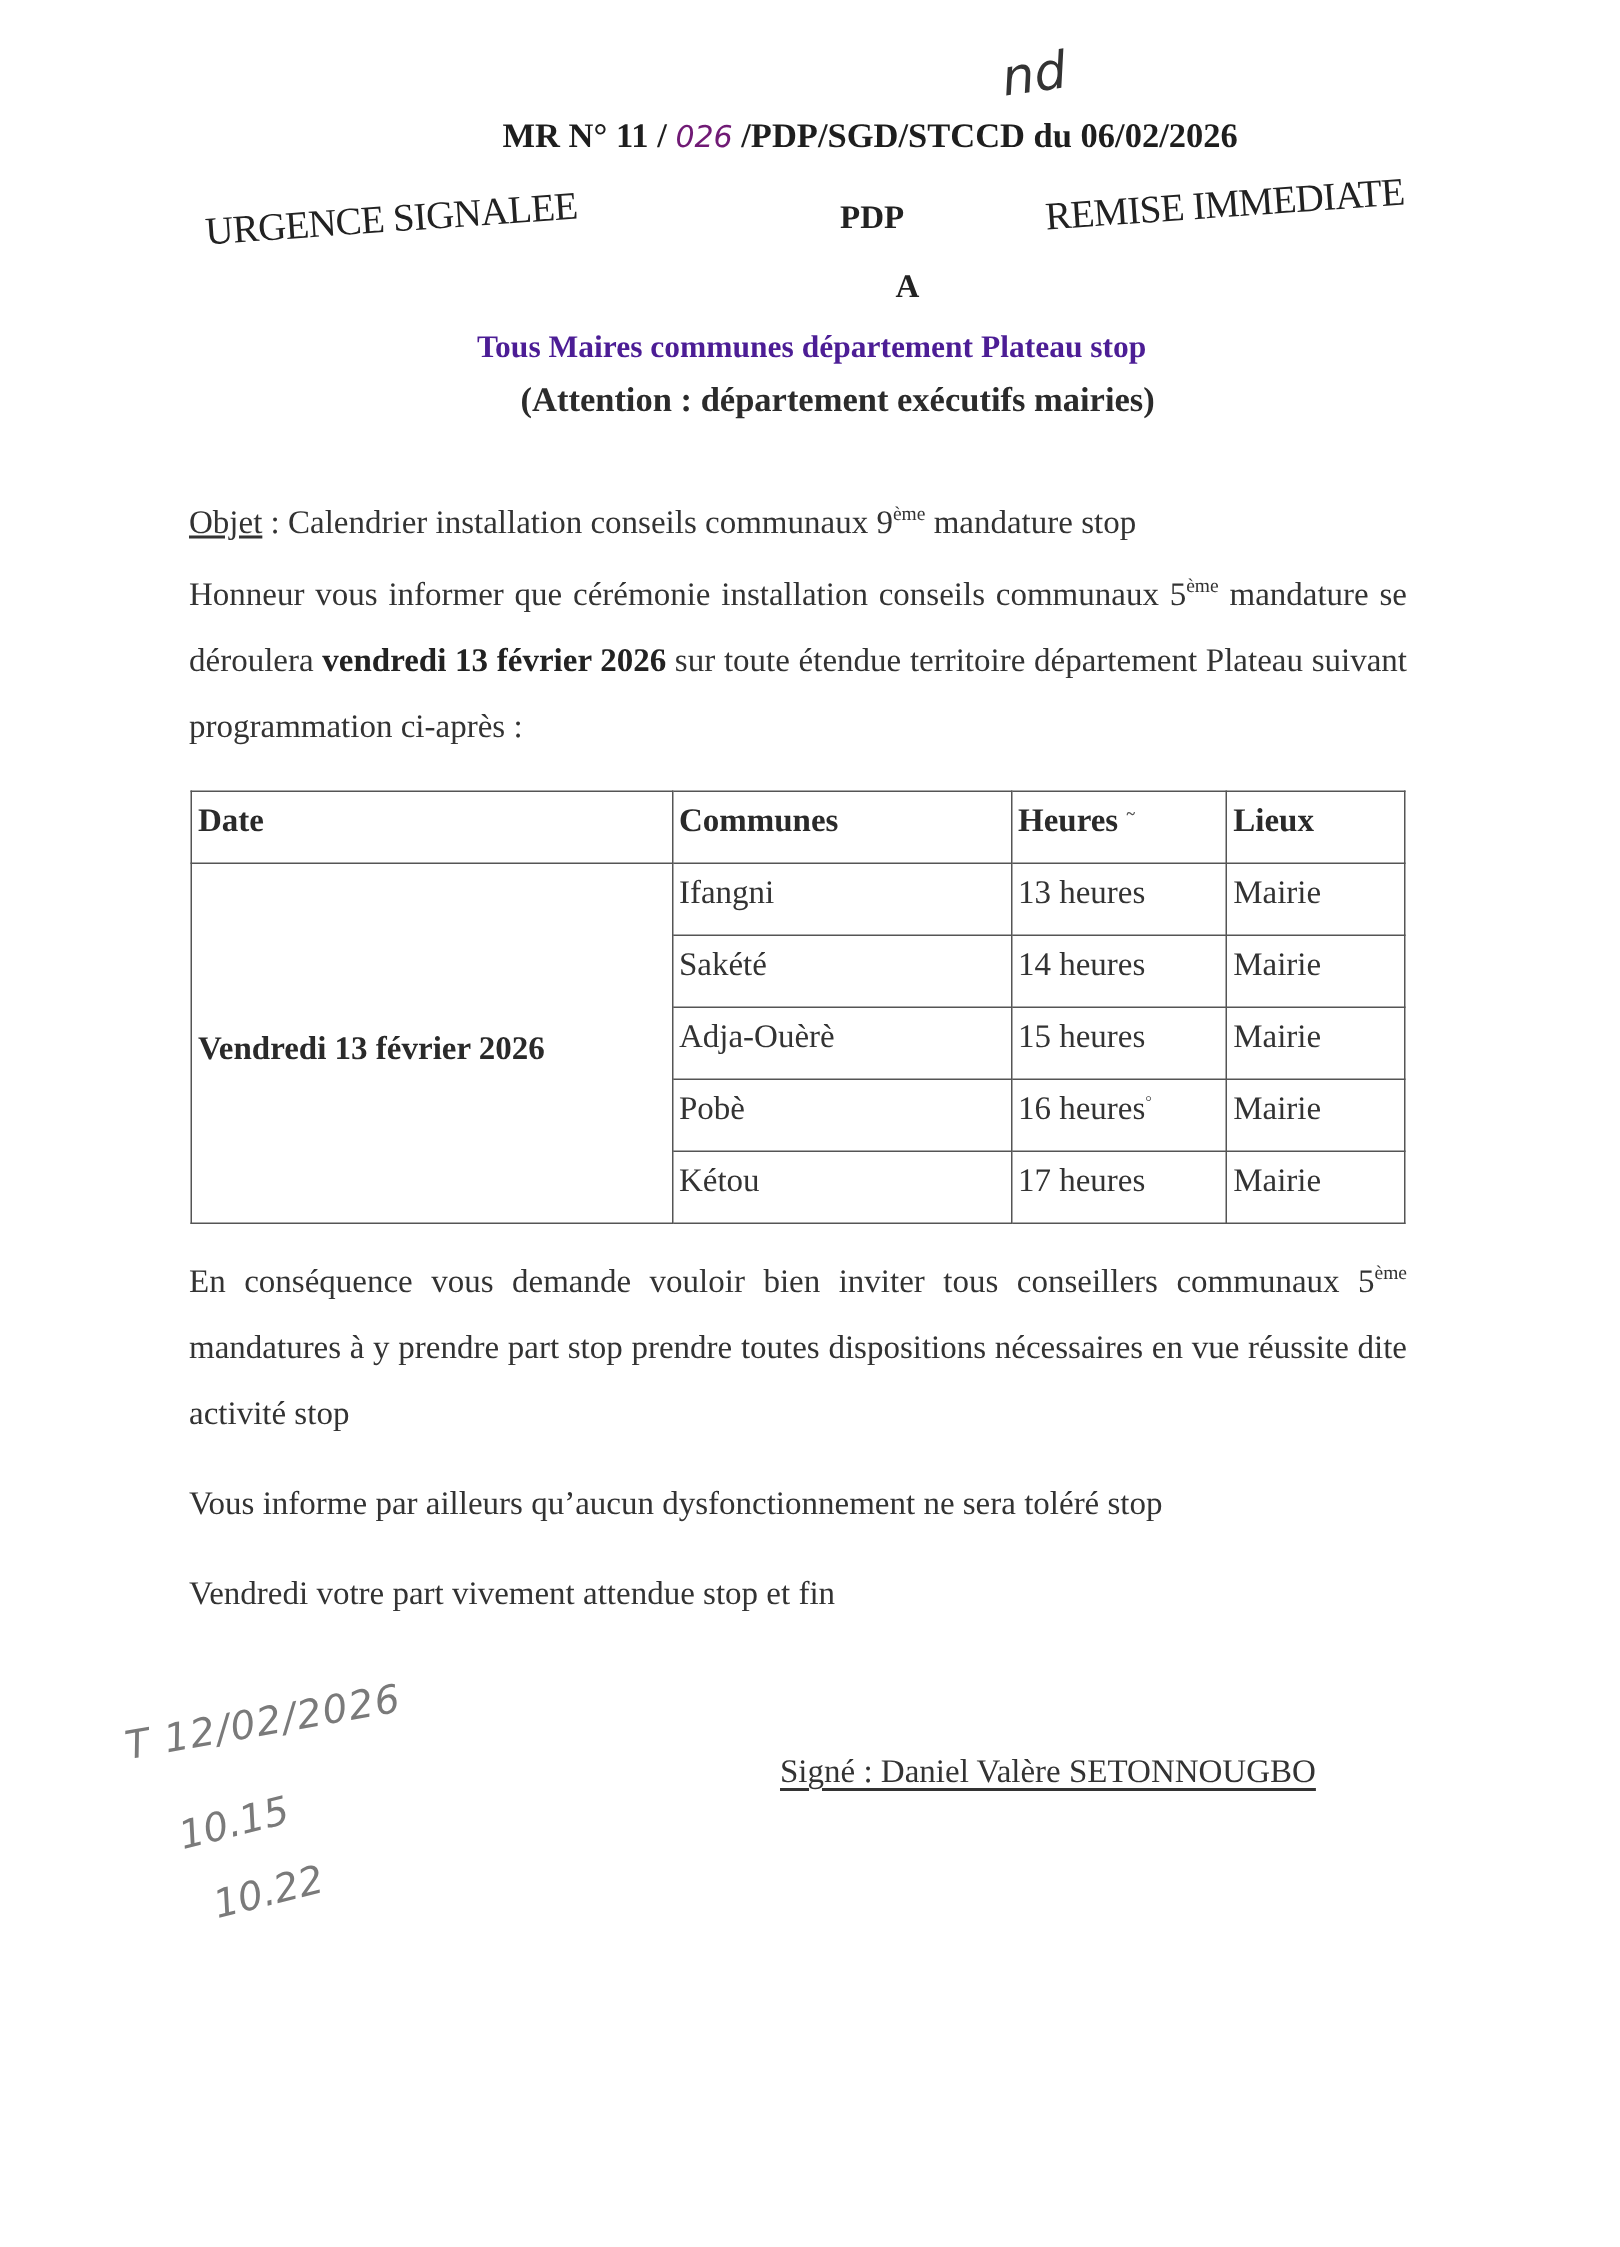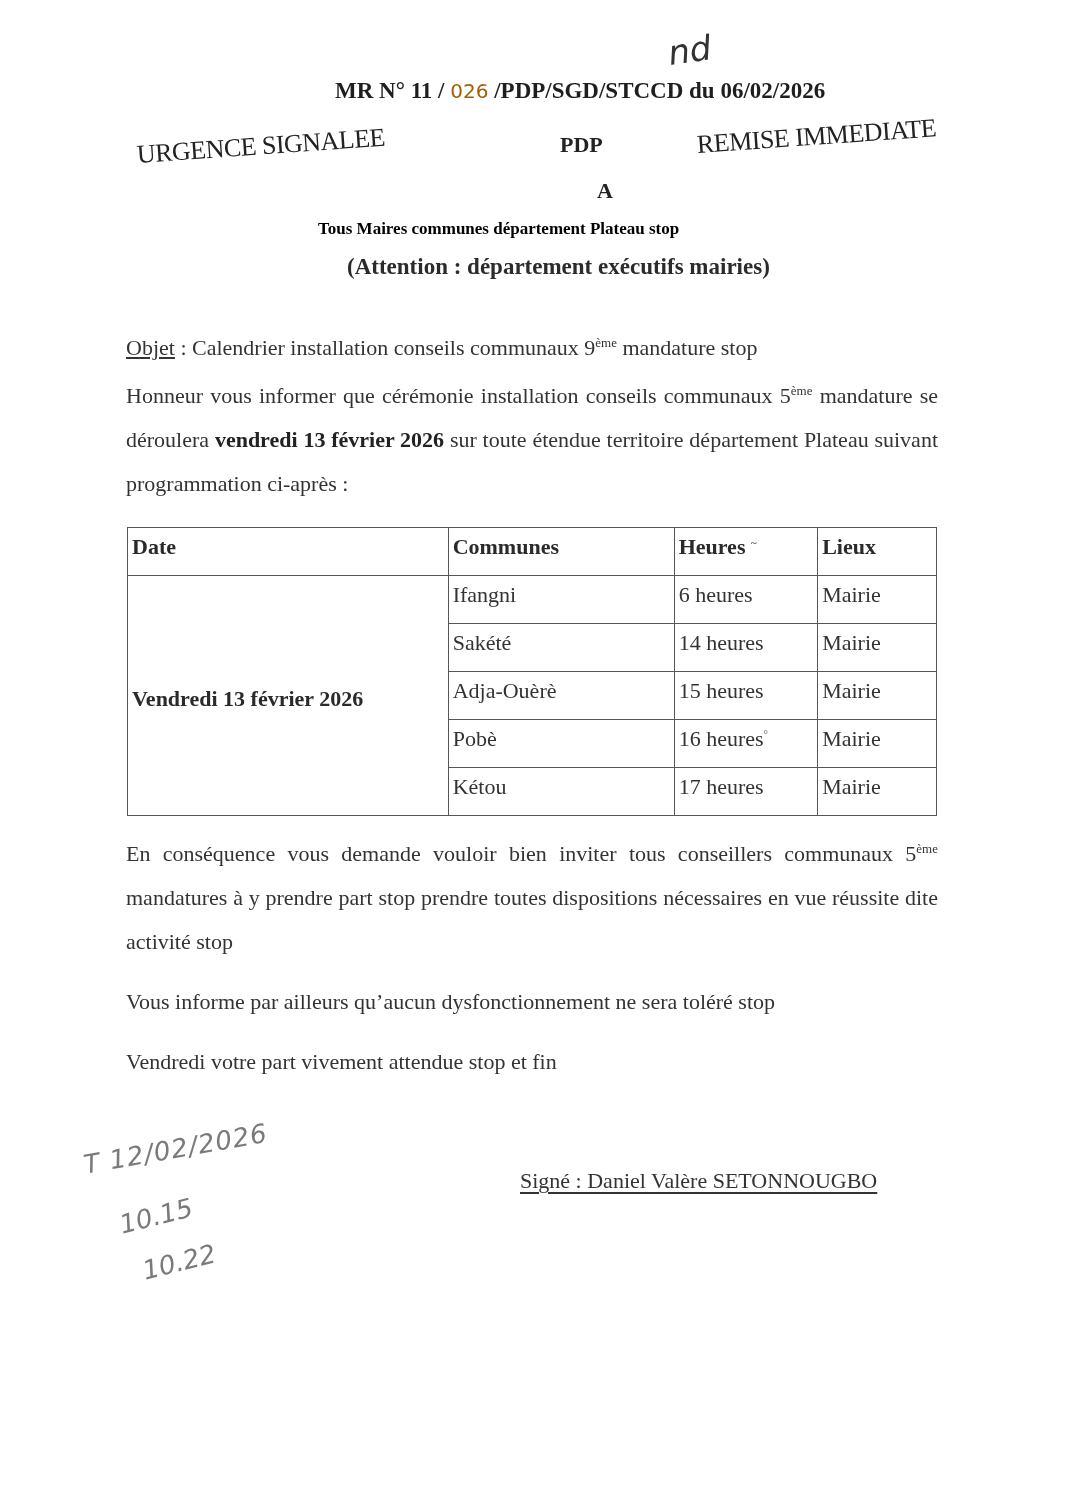--- a/index.html
+++ b/index.html
@@ -6,38 +6,38 @@
   body {
     width: 1080px; height: 1498px; position: relative; overflow: hidden;
     font-family: "Liberation Serif", "DejaVu Serif", serif;
     color: #2a2a2a;
   }
   .abs { position: absolute; }
   .ref {
     left: 335px; top: 78px; font-size: 23px; font-weight: bold; color: #1e1e1e;
     white-space: nowrap;
   }
-  .ref .hand { font-weight: normal; color: #a16207; font-family: "DejaVu Sans", sans-serif; font-size: 20px; margin-top: 10px; }
+  .ref .hand { font-weight: normal; font-style: italic; color: #701a75; font-family: "DejaVu Sans", sans-serif; font-size: 20px; margin-top: 10px; }
   .initials {
     left: 668px; top: 30px; font-family: "DejaVu Sans", sans-serif; font-size: 34px;
     color: #333; transform: rotate(-8deg); font-style: italic;
   }
   .urgence {
     left: 137px; top: 140px; font-size: 26px; color: #222;
     transform: rotate(-4deg); transform-origin: left center; white-space: nowrap;
     letter-spacing: -0.5px;
   }
   .pdp { left: 560px; top: 132px; font-size: 22px; font-weight: bold; color: #222; }
   .a-to { left: 597px; top: 178px; font-size: 22px; font-weight: bold; color: #222; }
   .remise {
     left: 697px; top: 130px; font-size: 26px; color: #222;
     transform: rotate(-4deg); transform-origin: left center; white-space: nowrap;
     letter-spacing: -0.5px;
   }
-  .dest1 { left: 318px; top: 219px; font-size: 17px; font-weight: bold; color: #000000; white-space: nowrap; }
+  .dest1 { left: 318px; top: 219px; font-size: 21px; font-weight: bold; color: #4c1d95; white-space: nowrap; }
   .dest2 { left: 347px; top: 254px; font-size: 23px; font-weight: bold; color: #2b2b2b; white-space: nowrap; }
 
   .para {
     left: 126px; width: 812px; font-size: 22px; color: #333; line-height: 44px;
   }
   .justify { text-align: justify; text-align-last: left; }
   .objet { top: 326px; white-space: nowrap; }
   .objet .u { text-decoration: underline; }
   sup { font-size: 13px; vertical-align: super; line-height: 0; }
   .intro { top: 374px; }
@@ -102,21 +102,21 @@
       <th class="col-date">Date</th>
       <th class="col-comm">Communes</th>
       <th class="col-heure"><span>Heures</span> <span class="tick">~</span></th>
       <th class="col-lieu">Lieux</th>
     </tr>
   </thead>
   <tbody>
     <tr>
       <td class="date-cell" rowspan="5">Vendredi 13 février 2026</td>
       <td>Ifangni</td>
-      <td>6 heures</td>
+      <td>13 heures</td>
       <td>Mairie</td>
     </tr>
     <tr>
       <td>Sakété</td>
       <td>14 heures</td>
       <td>Mairie</td>
     </tr>
     <tr>
       <td>Adja-Ouèrè</td>
       <td>15 heures</td>

